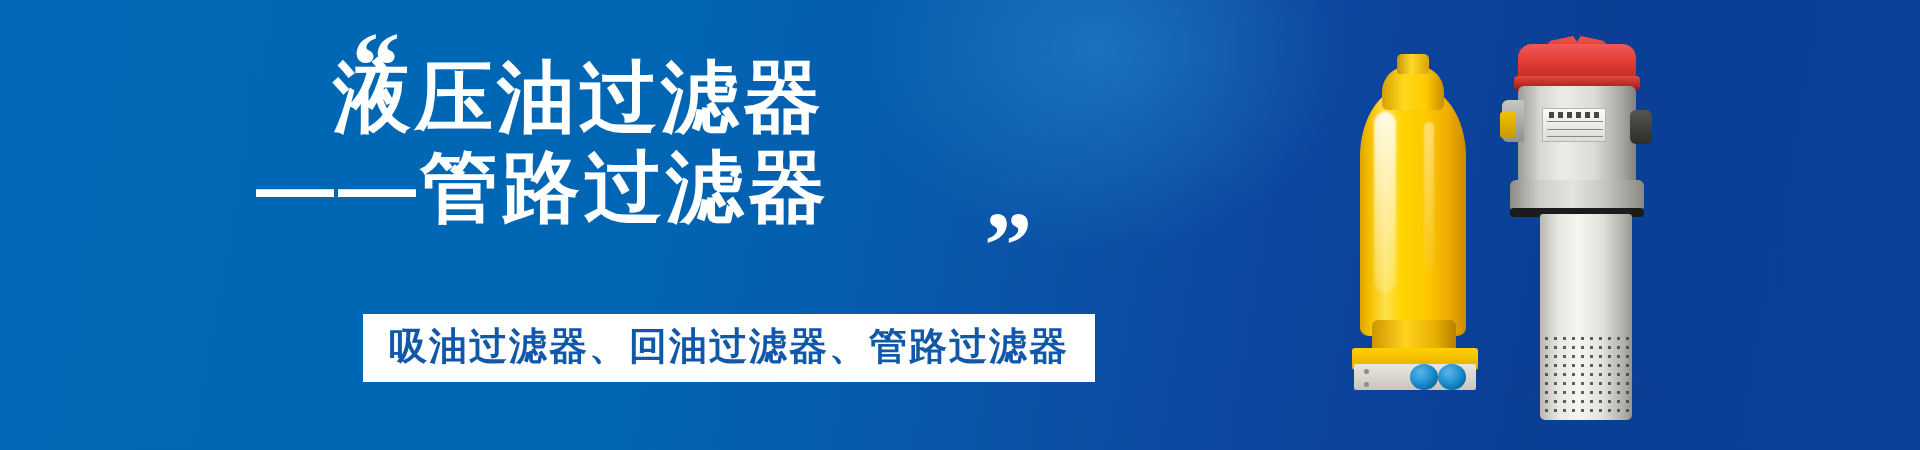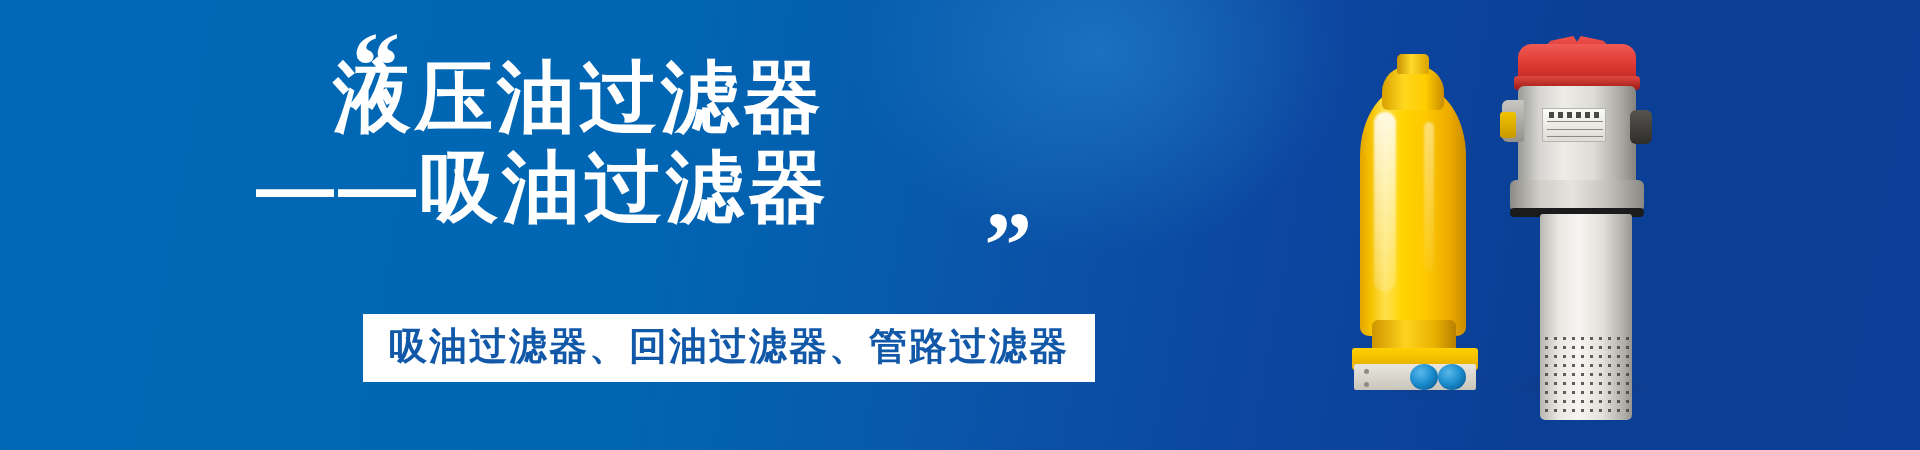--- a/index.html
+++ b/index.html
@@ -360,21 +360,21 @@
     </div>
 
   </div>
 
   <div class="text-block">
 
     <span class="quote-open">“</span>
 
     <div class="title">
       <span class="line1">液压油过滤器</span>
-      <span class="line2">——吸油过滤器</span>
+      <span class="line2">——管路过滤器</span>
     </div>
 
     <span class="quote-close">„</span>
 
     <div class="subtitle-box">
       <span class="subtitle-text">吸油过滤器、回油过滤器、管路过滤器</span>
     </div>
 
   </div>
 

